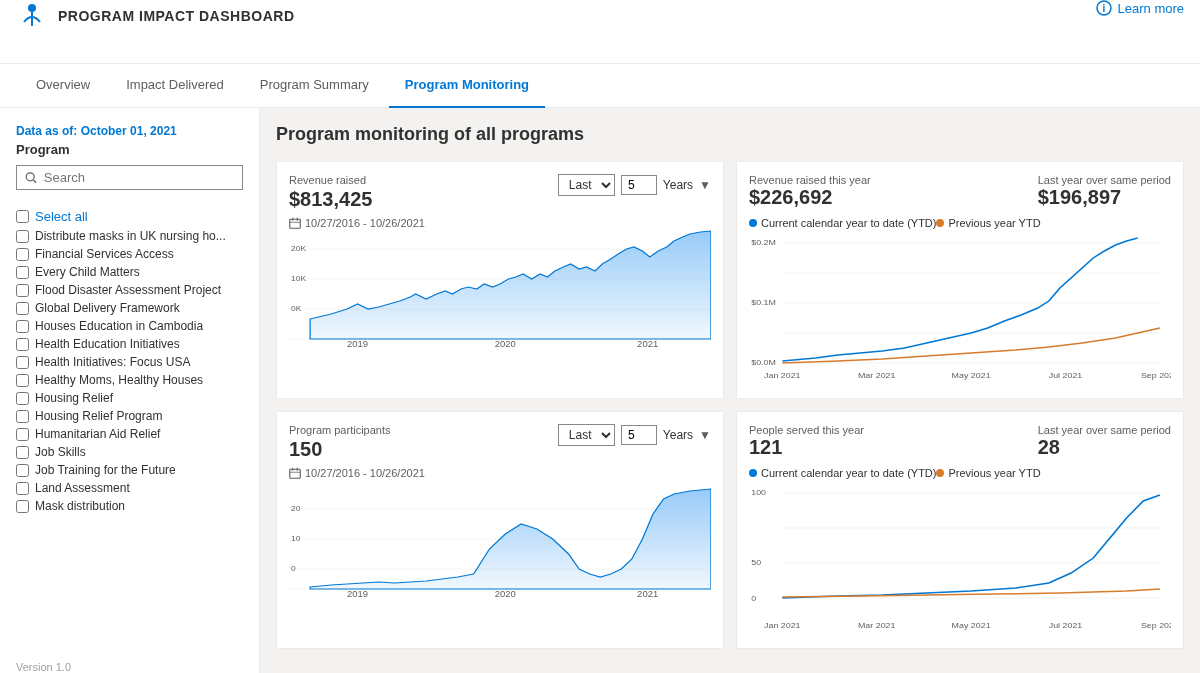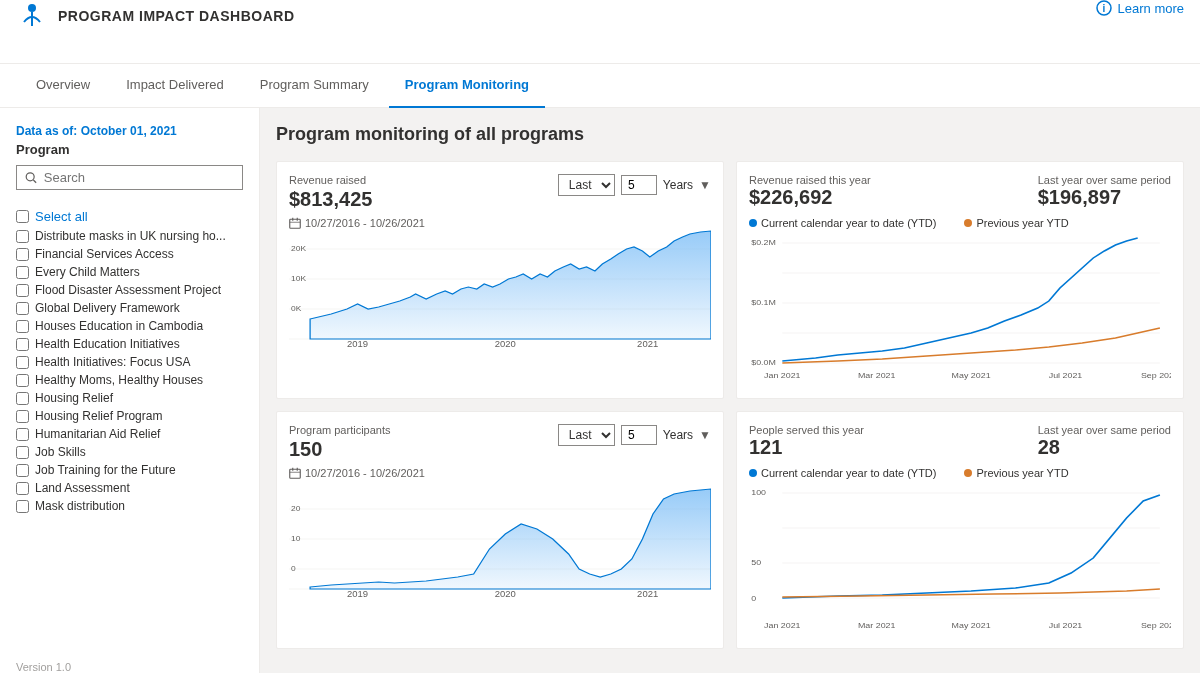--- a/index.html
+++ b/index.html
@@ -121,21 +121,21 @@
     .years-label { font-size: 12px; color: #323130; }
     .chart-chevron { font-size: 12px; color: #605e5c; cursor: pointer; }
     .date-range { font-size: 11px; color: #605e5c; margin-top: 2px; display: flex; align-items: center; gap: 4px; }
 
     
     .ytd-card { }
     .ytd-header { display: flex; justify-content: space-between; margin-bottom: 8px; }
     .ytd-metric { }
     .ytd-metric-label { font-size: 11px; color: #605e5c; }
     .ytd-metric-value { font-size: 20px; font-weight: 700; color: #323130; }
-    .ytd-legend { display: flex; align-items: center; gap: 28px; font-size: 11px; margin-bottom: 4px; }
+    .ytd-legend { display: flex; align-items: center; gap: 0; font-size: 11px; margin-bottom: 4px; }
     .legend-dot { width: 8px; height: 8px; border-radius: 50%; display: inline-block; margin-right: 4px; }
 
     
     ::-webkit-scrollbar { width: 6px; }
     ::-webkit-scrollbar-track { background: #f1f1f1; }
     ::-webkit-scrollbar-thumb { background: #c8c6c4; border-radius: 3px; }
 
     .big-cards { display: grid; grid-template-columns: 1fr 1fr; gap: 12px; }
 
     .sparkline-chart { width: 100%; height: 120px; }

